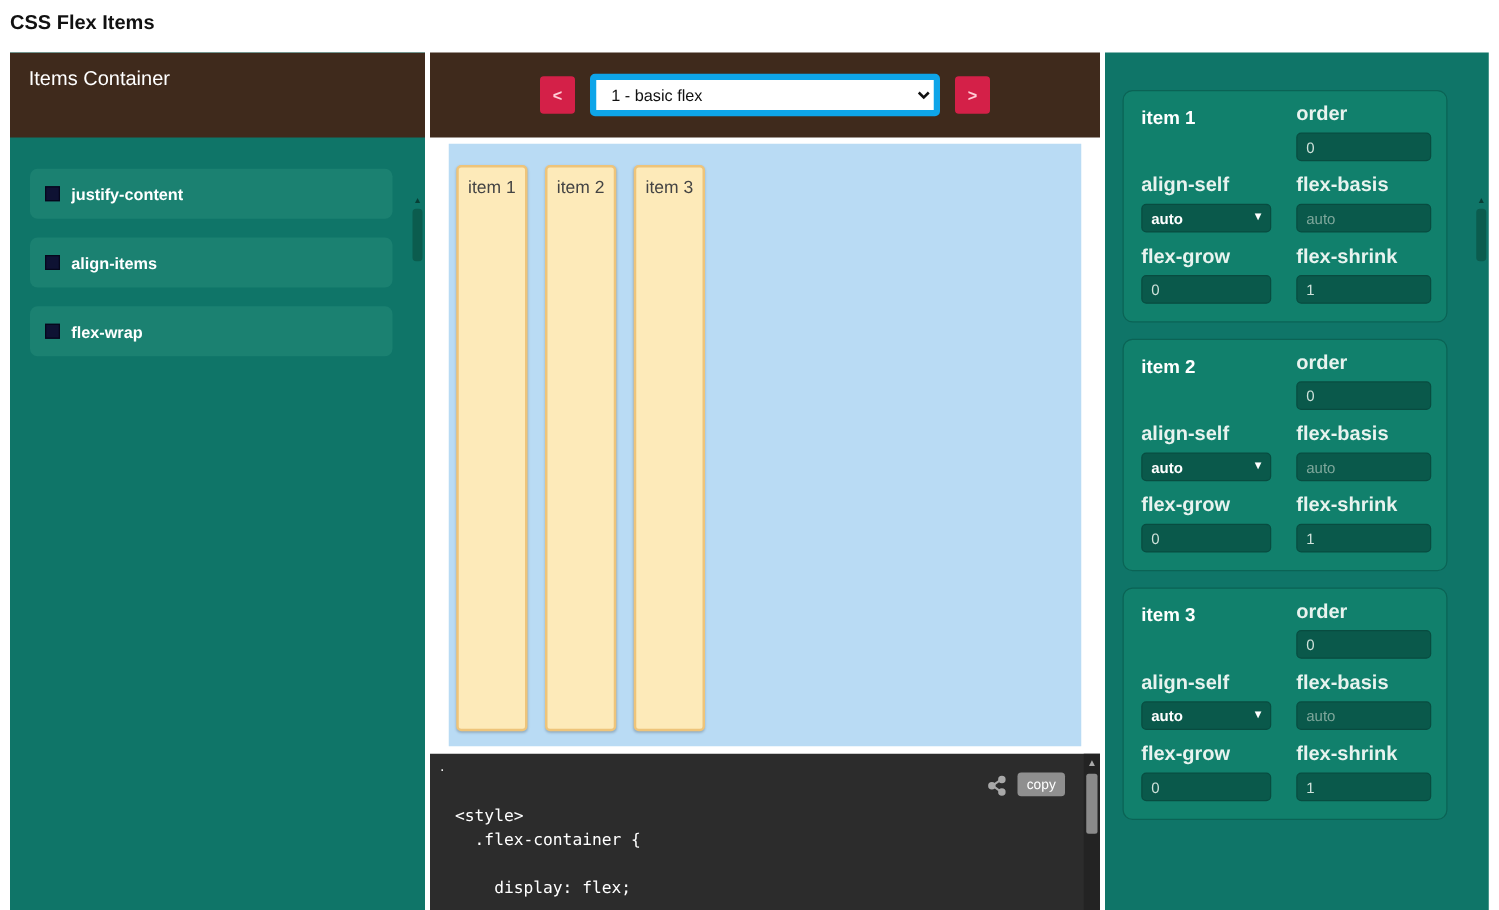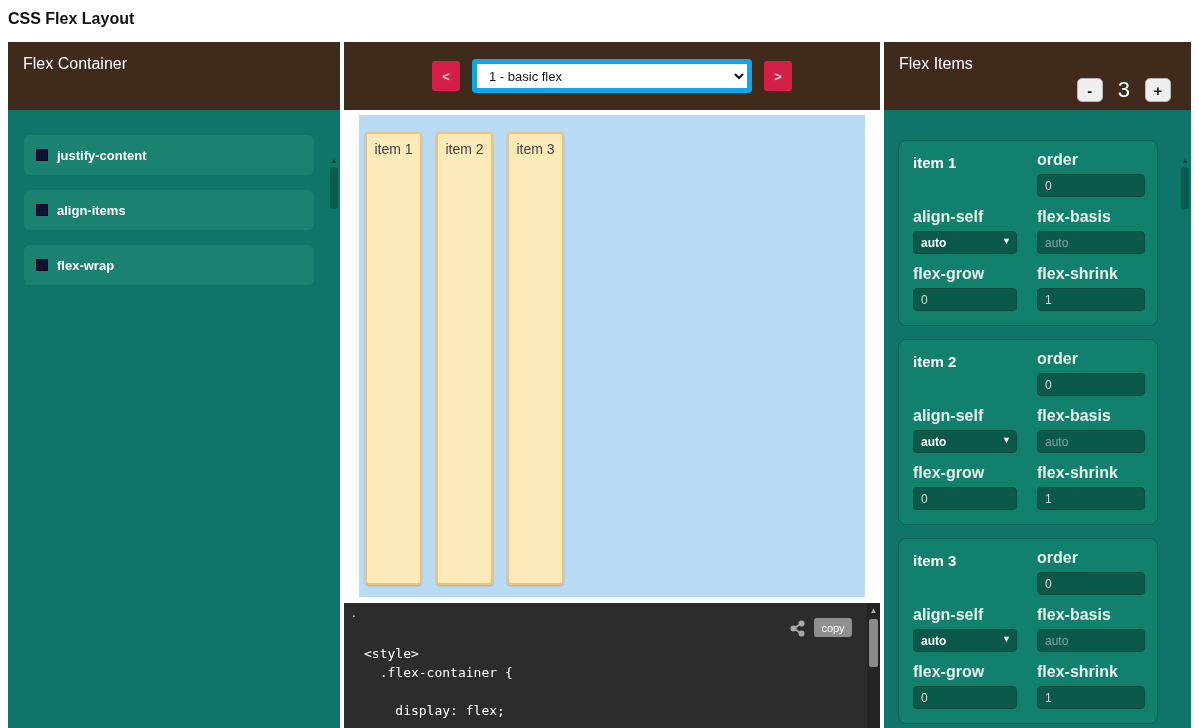--- a/index.html
+++ b/index.html
@@ -63,25 +63,25 @@
   .field input.narrow { width:104px; }
   .field input::placeholder { color:#7ea79b; }
   .select-wrap { position:relative; width:104px; }
   .select-wrap select { width:104px; height:23px; appearance:none; -webkit-appearance:none; background:#0a594b; border:1px solid #084c40; border-radius:4px; color:#fff; font-size:12px; font-weight:bold; padding:0 7px; cursor:pointer; }
   .chev { position:absolute; right:6px; top:5px; font-size:9px; color:#fff; pointer-events:none; }
 </style>
 </head>
 <body>
 
 <div class="page">
-  <div class="page-title">CSS Flex Layout</div>
+  <div class="page-title">CSS Flex Items</div>
 
   <section class="panel panel-left">
     <header class="panel-header">
-      <span>Flex Container</span>
+      <span>Items Container</span>
     </header>
     <div class="left-body">
 
       <div class="cbox opt-row">
         <span class="checkbox"></span>
         <span class="opt-label">justify-content</span>
       </div>
       <div class="cbox opt-row">
         <span class="checkbox"></span>
         <span class="opt-label">align-items</span>
@@ -131,28 +131,20 @@
       <div class="code-line"></div>
       <div class="code-line">    display: flex;</div>
     </div>
     <div class="code-scrollbar">
       <span class="sarrow">▲</span>
       <span class="sthumb"></span>
     </div>
   </div>
 
   <section class="panel panel-right">
-    <header class="panel-header">
-      <span>Flex Items</span>
-      <div class="count-controls">
-        <button class="count-btn">-</button>
-        <span class="count-value">3</span>
-        <button class="count-btn">+</button>
-      </div>
-    </header>
 
     <div class="cards">
 
       <div class="card">
         <div class="card-title">item 1</div>
         <div class="field">
           <label>order</label>
           <input value="0" style="">
         </div>
         <div class="field">

